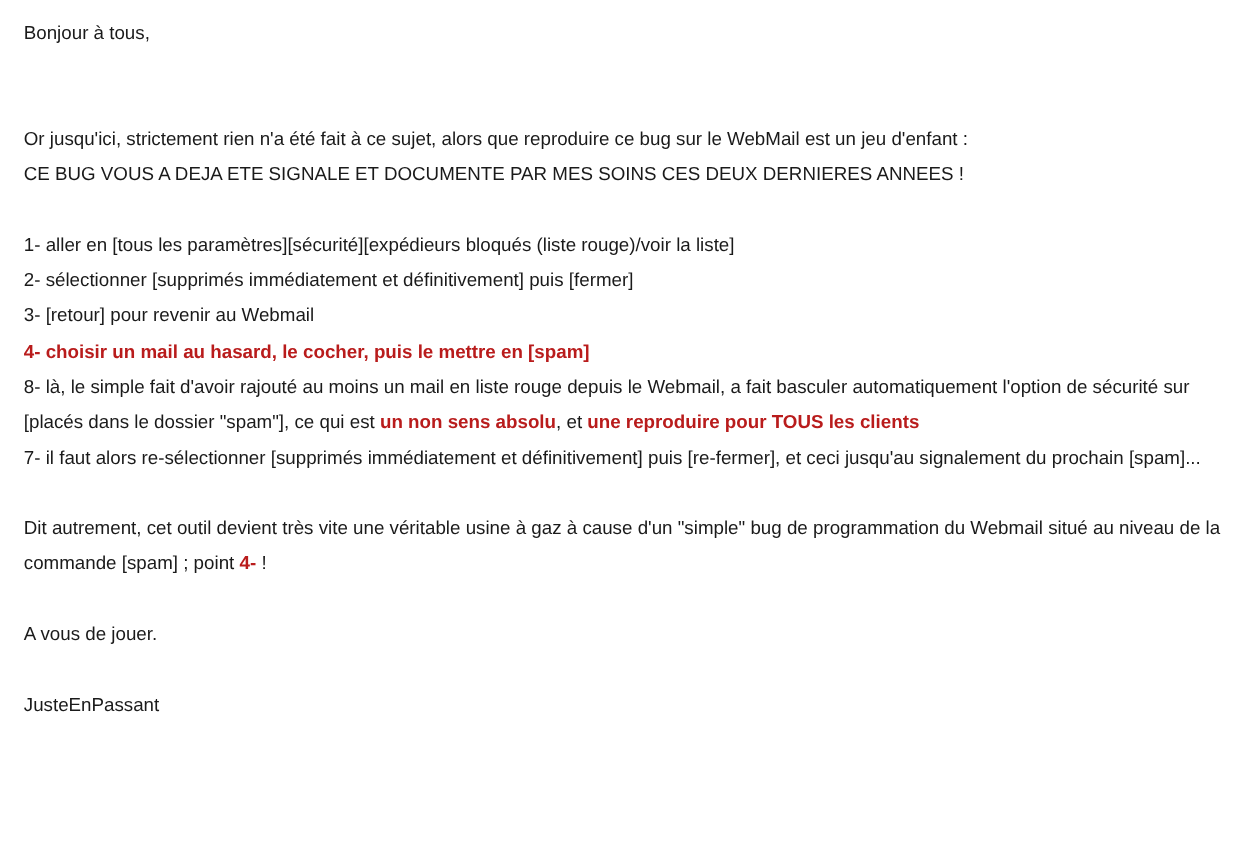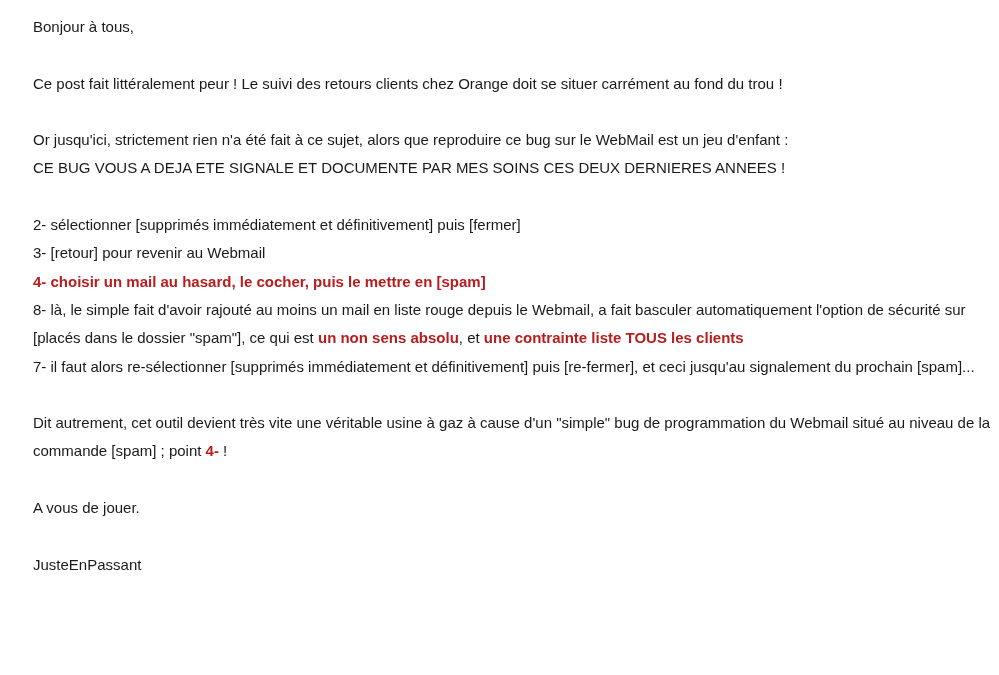--- a/index.html
+++ b/index.html
@@ -5,42 +5,41 @@
   html, body { margin: 0; padding: 0; background: #ffffff; }
   body {
     width: 999px; height: 675px; overflow: hidden;
     font-family: "Liberation Sans", sans-serif;
     font-size: 15px;
     color: #1a1a1a;
   }
   .post {
     position: absolute; left: 19px; top: 13px; width: 960px;
     line-height: 28.3px;
-    margin-left: 14px;
   }
   .line { white-space: nowrap; min-height: 28.3px; }
   .wrap { white-space: normal; }
   .blank { height: 28.3px; }
   .b { font-weight: bold; color: #b91c1c; }
 </style>
 </head>
 <body>
 
 <div class="post">
   <div class="line">Bonjour à tous,</div>
   <div class="blank"></div>
-  <div class="line">Ce post fait littéralement peur ! Le suivi des retours clients chez Orange doit se situer carrément au fond du trou !</div>
   <div class="blank"></div>
   <div class="line">Or jusqu'ici, strictement rien n'a été fait à ce sujet, alors que reproduire ce bug sur le WebMail est un jeu d'enfant :</div>
   <div class="line">CE BUG VOUS A DEJA ETE SIGNALE ET DOCUMENTE PAR MES SOINS CES DEUX DERNIERES ANNEES !</div>
   <div class="blank"></div>
+  <div class="line">1- aller en [tous les paramètres][sécurité][expédieurs bloqués (liste rouge)/voir la liste]</div>
   <div class="line">2- sélectionner [supprimés immédiatement et définitivement] puis [fermer]</div>
   <div class="line">3- [retour] pour revenir au Webmail</div>
   <div class="line b">4- choisir un mail au hasard, le cocher, puis le mettre en [spam]</div>
-  <div class="line wrap"><span>8- là, le simple fait d'avoir rajouté au moins un mail en liste rouge depuis le Webmail, a fait basculer automatiquement l'option de sécurité sur [placés dans le dossier "spam"], ce qui est </span><span class="b">un non sens absolu</span><span>, et </span><span class="b">une contrainte liste TOUS les clients</span></div>
+  <div class="line wrap"><span>8- là, le simple fait d'avoir rajouté au moins un mail en liste rouge depuis le Webmail, a fait basculer automatiquement l'option de sécurité sur [placés dans le dossier "spam"], ce qui est </span><span class="b">un non sens absolu</span><span>, et </span><span class="b">une reproduire pour TOUS les clients</span></div>
   <div class="line wrap">7- il faut alors re-sélectionner [supprimés immédiatement et définitivement] puis [re-fermer], et ceci jusqu'au signalement du prochain [spam]...</div>
   <div class="blank"></div>
   <div class="line wrap"><span>Dit autrement, cet outil devient très vite une véritable usine à gaz à cause d'un "simple" bug de programmation du Webmail situé au niveau de la commande [spam] ; point </span><span class="b">4-</span><span> !</span></div>
   <div class="blank"></div>
   <div class="line">A vous de jouer.</div>
   <div class="blank"></div>
   <div class="line">JusteEnPassant</div>
 </div>
 
 </body></html>

